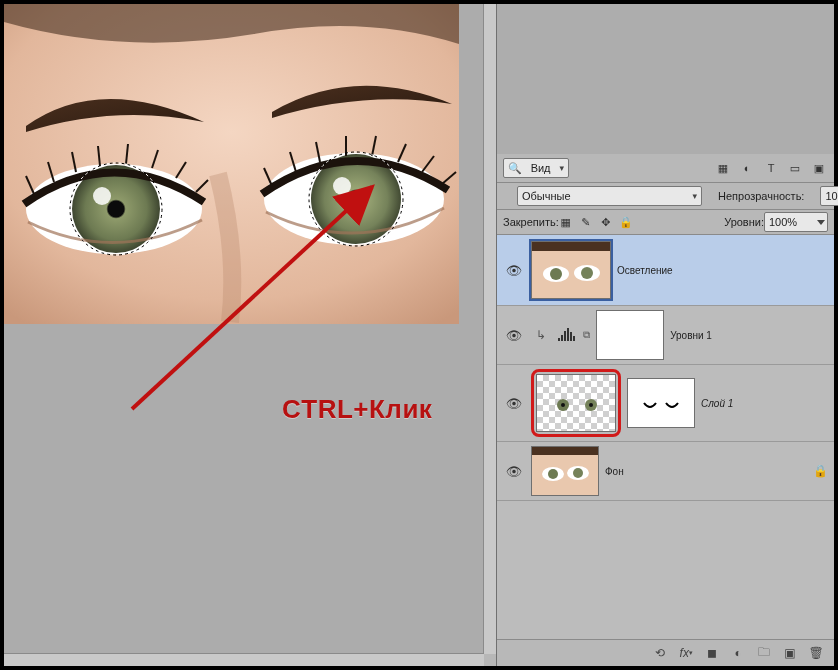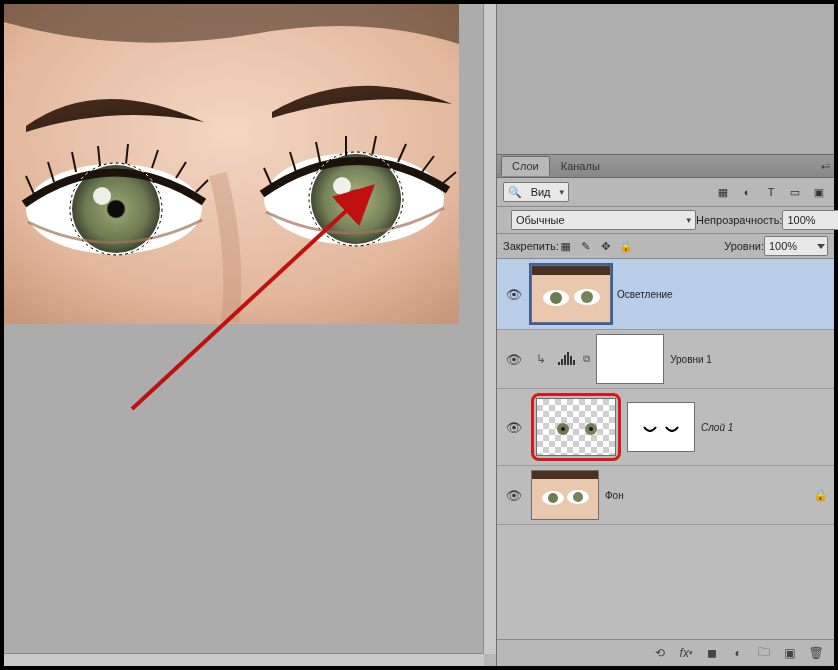--- a/index.html
+++ b/index.html
@@ -33,21 +33,21 @@
   .panel-menu { width:16px; text-align:center; color:#444; cursor:pointer; font-size:8px; }
 
   .filter-row { display:flex; align-items:center; height:28px; background:#b8b8b8; padding:0 6px; gap:4px; border-bottom:1px solid #8a8a8a; }
   .search-kind { display:flex; align-items:center; background:#d9d9d9; border:1px solid #7a7a7a; border-radius:2px; height:18px; padding:0 4px; gap:4px; }
   .search-kind .mag { font-size:11px; }
   .drop { display:inline-flex; align-items:center; justify-content:space-between; background:#e8e8e8; border:1px solid #777; border-radius:2px; height:18px; padding:0 4px; min-width:56px; }
   .drop .caret { font-size:9px; color:#444; }
   .filter-icons { display:flex; gap:6px; margin-left:auto; }
   .ficon { width:16px; height:16px; display:flex; align-items:center; justify-content:center; border:1px solid transparent; color:#333; }
 
-  .mode-row { display:flex; align-items:center; height:26px; background:#b8b8b8; padding:0 14px; gap:0; border-bottom:1px solid #8a8a8a; }
+  .mode-row { display:flex; align-items:center; height:26px; background:#b8b8b8; padding:0 20px; gap:16px; border-bottom:1px solid #8a8a8a; }
   .mode-drop { flex:0 0 175px; }
   .label-r { margin-left:auto; }
   .pct { width:44px; text-align:right; padding-right:2px; }
 
   .lock-row { display:flex; align-items:center; height:24px; background:#b8b8b8; padding:0 6px; border-bottom:1px solid #8a8a8a; }
   .lock-icons { display:flex; gap:6px; }
   .licon { width:14px; height:14px; display:flex; align-items:center; justify-content:center; font-size:11px; color:#333; }
 
   
   .layers { flex:1; overflow:auto; background:#bcbcbc; }
@@ -156,35 +156,30 @@
 
         <svg class="arrow" viewBox="0 0 260 240">
           <defs>
             <marker id="ah" markerWidth="12" markerHeight="12" refX="9" refY="5" orient="auto">
               <path d="M0,0 L10,5 L0,10 Z" fill="#c01010"></path>
             </marker>
           </defs>
           <line x1="8" y1="230" x2="248" y2="8" stroke="#c01010" stroke-width="4" marker-end="url(#ah)"></line>
         </svg>
 
+        <div class="overlay-label">CTRL+Клик</div>
       </div>
       <div class="hscroll"></div>
       <div class="vscroll"></div>
       <div class="corner"></div>
     </div>
 
     <div class="panels">
       <div class="panels-top-gap"></div>
 
-      <div class="panel-tabs">
-        <div class="tab active">Слои</div>
-        <div class="tab">Каналы</div>
-        <div class="tabs-spacer"></div>
-        <div class="panel-menu">▸≡</div>
-      </div>
 
       <div class="filter-row">
         <div class="search-kind drop">
           <span class="mag">🔍</span>
           <span>Вид</span>
           <span class="caret">▾</span>
         </div>
         <div class="filter-icons">
           <div class="ficon">▦</div>
           <div class="ficon">◐</div>

